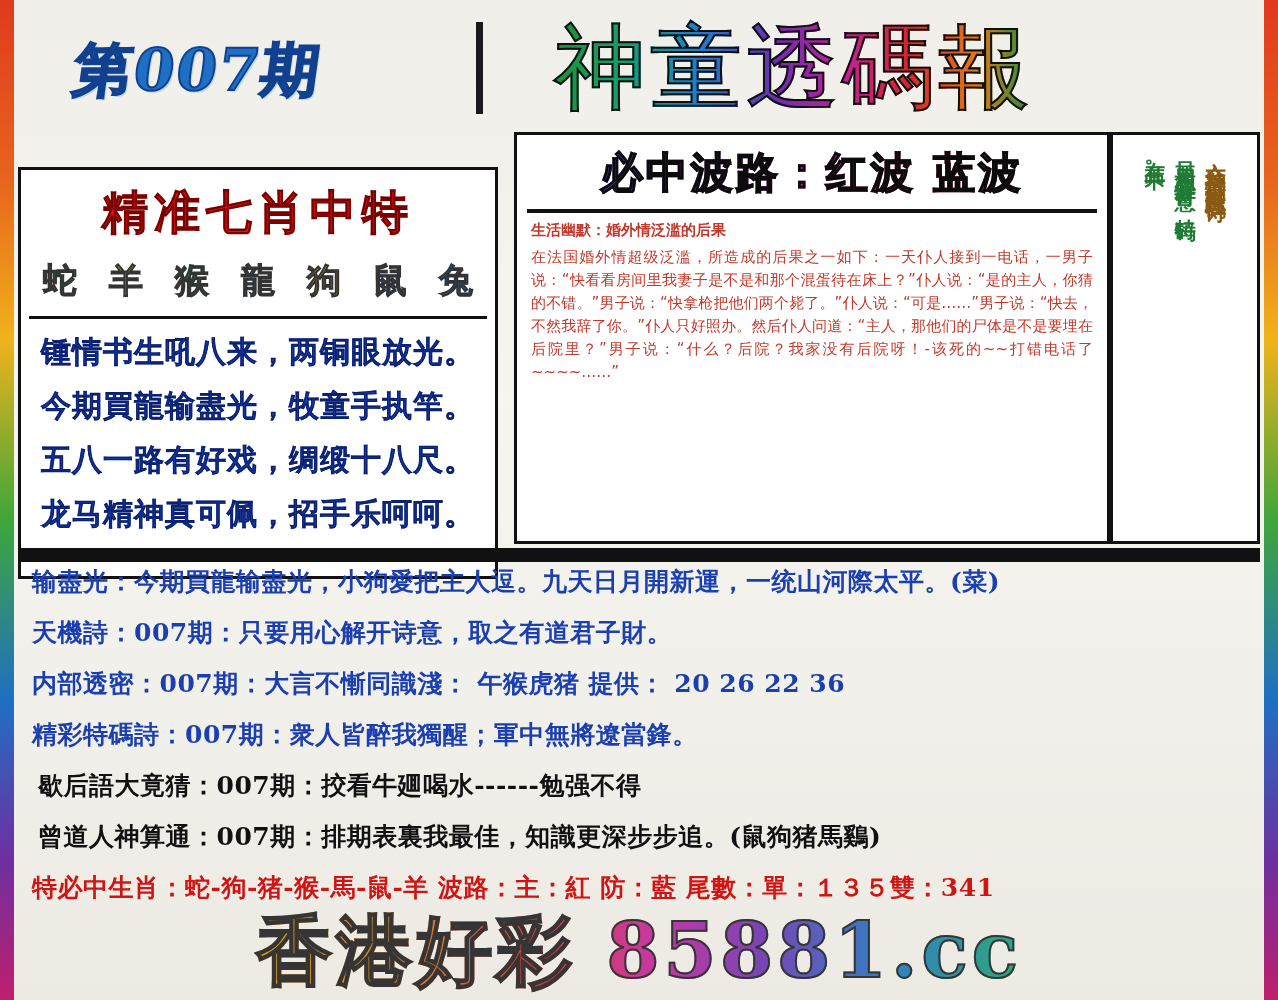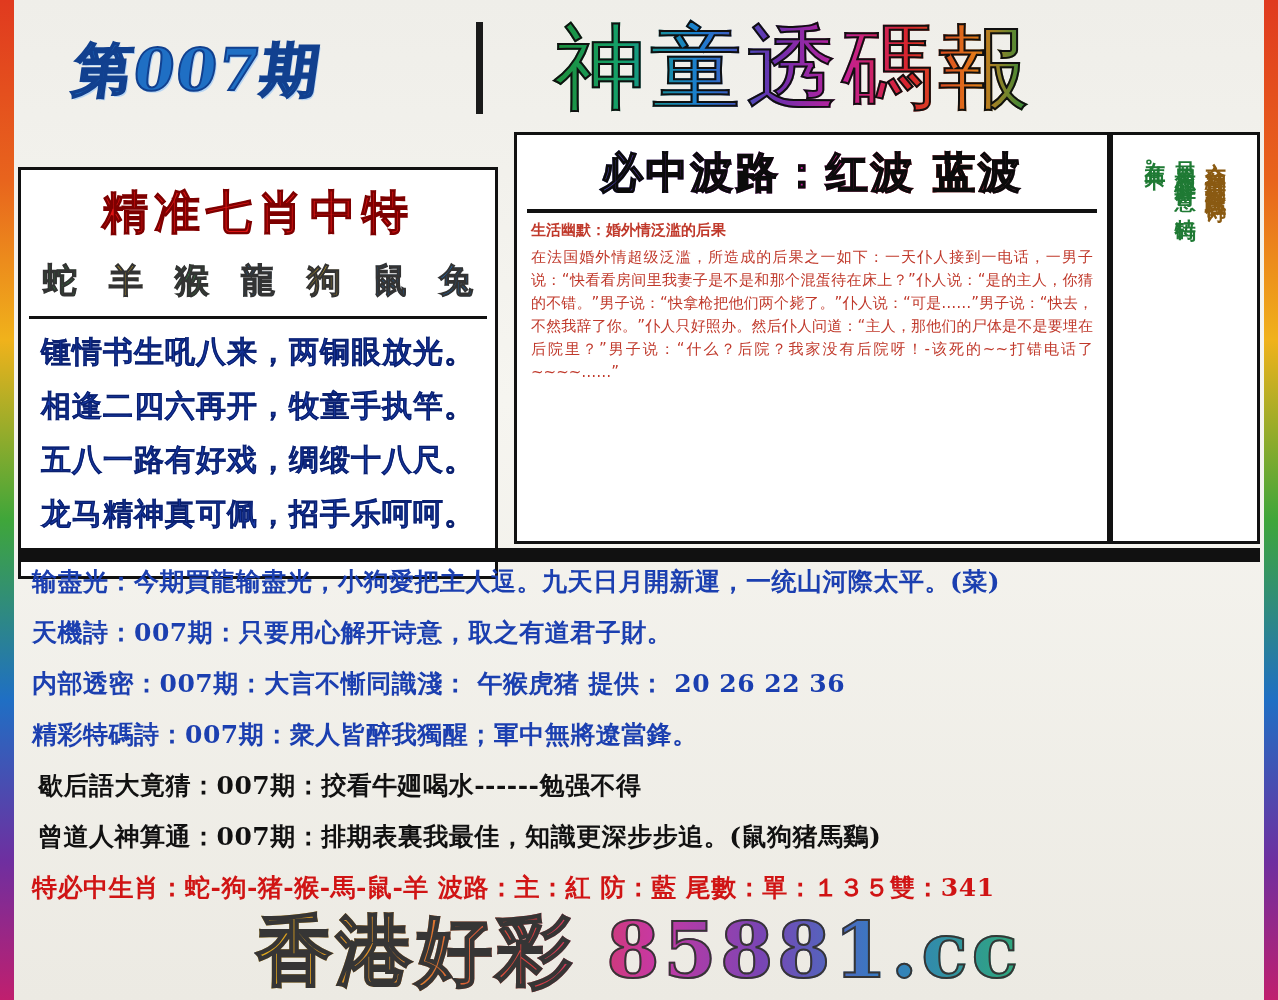--- a/index.html
+++ b/index.html
@@ -176,21 +176,21 @@
         <span class="zodiac z0">蛇</span>
         <span class="zodiac z1">羊</span>
         <span class="zodiac z2">猴</span>
         <span class="zodiac z3">龍</span>
         <span class="zodiac z4">狗</span>
         <span class="zodiac z5">鼠</span>
         <span class="zodiac z6">兔</span>
       </div>
       <div class="rule"></div>
       <div class="verse">锺情书生吼八来，两铜眼放光。</div>
-      <div class="verse">相逢二四六再开，牧童手执竿。</div>
+      <div class="verse">今期買龍输盡光，牧童手执竿。</div>
       <div class="verse">五八一路有好戏，绸缎十八尺。</div>
       <div class="verse">龙马精神真可佩，招手乐呵呵。</div>
     </div>
 
     <div class="panel p-mid">
       <div class="p-mid-title">必中波路：红波 蓝波</div>
       <div class="mid-rule"></div>
       <div class="joke-head">生活幽默：婚外情泛滥的后果</div>
       <div class="joke-body">在法国婚外情超级泛滥，所造成的后果之一如下：一天仆人接到一电话，一男子说：“快看看房间里我妻子是不是和那个混蛋待在床上？”仆人说：“是的主人，你猜的不错。”男子说：“快拿枪把他们两个毙了。”仆人说：“可是……”男子说：“快去，不然我辞了你。”仆人只好照办。然后仆人问道：“主人，那他们的尸体是不是要埋在后院里？”男子说：“什么？后院？我家没有后院呀！-该死的~~打错电话了~~~~……”</div>
     </div>

